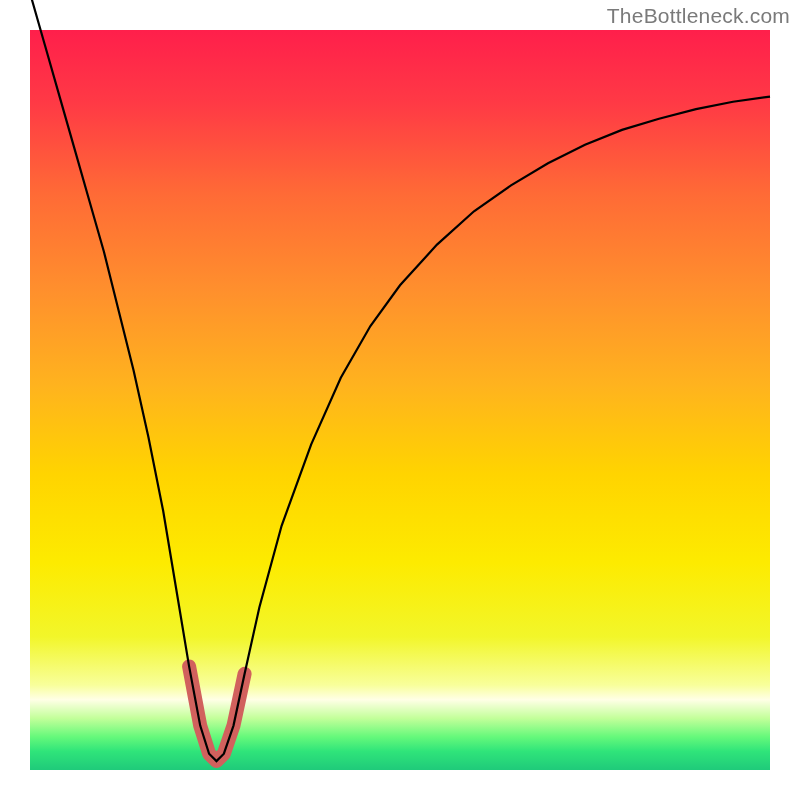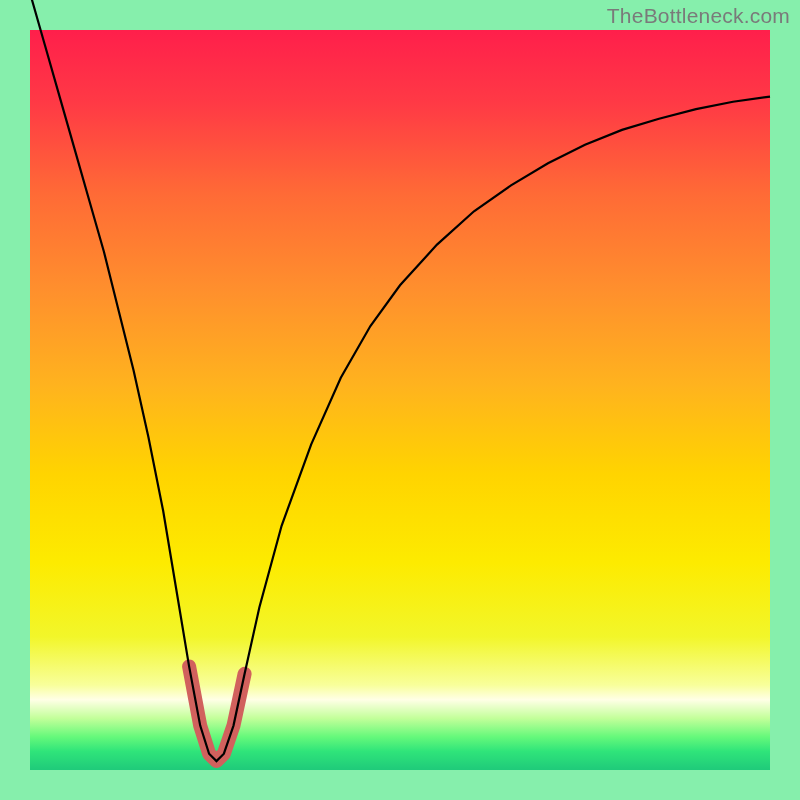--- a/index.html
+++ b/index.html
@@ -8,21 +8,21 @@
     width: 800px;
     height: 800px;
     background: #000;
     overflow: hidden;
     font-family: Arial, Helvetica, sans-serif;
   }
   .frame {
     position: absolute;
     left: 0; top: 0;
     width: 800px; height: 800px;
-    background: #86efac;
+    background: #ffffff;
   }
   .watermark {
     position: absolute;
     top: 4px;
     right: 10px;
     color: #7a7a7a;
     font-size: 21px;
     font-weight: 400;
     letter-spacing: 0.2px;
     z-index: 10;

